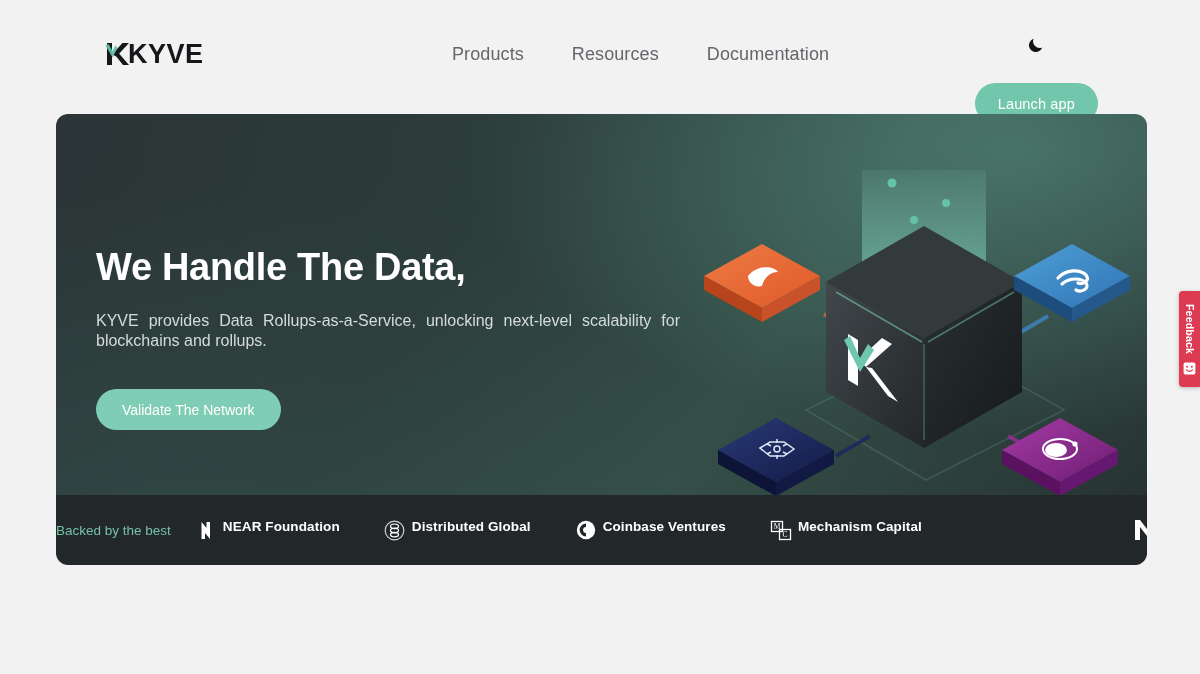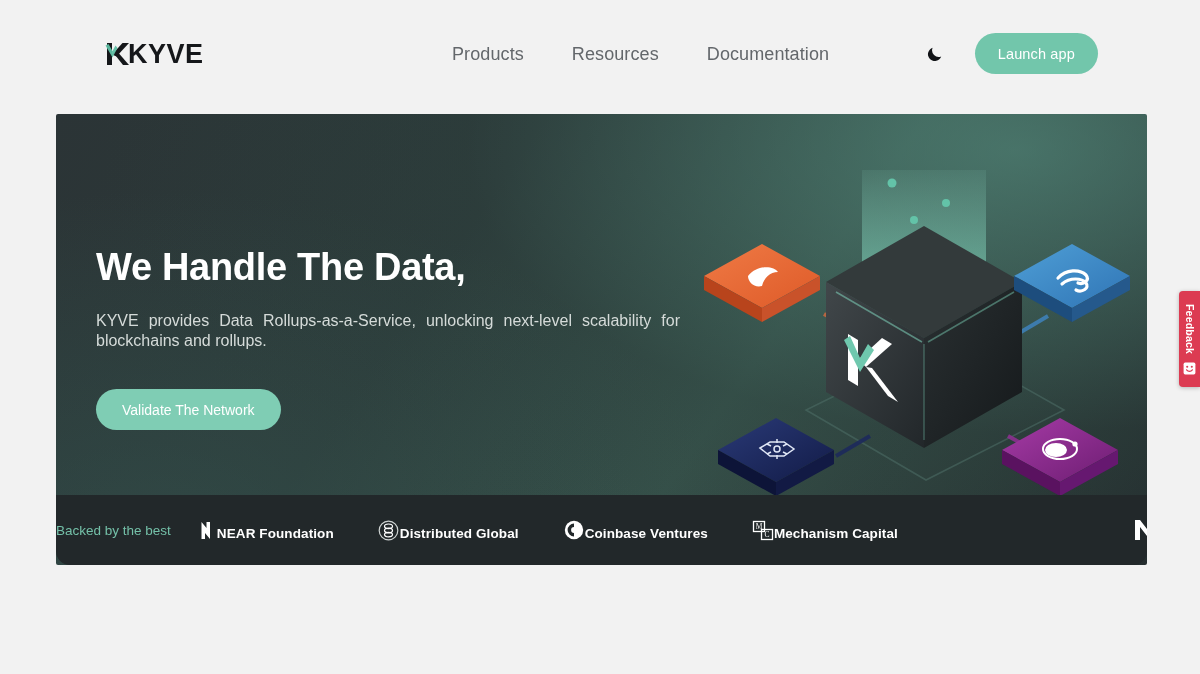--- a/index.html
+++ b/index.html
@@ -60,20 +60,21 @@
     letter-spacing: .1px;
   }
 
   .header-right {
     position: absolute;
     right: 102px;
     top: 33px;
     display: flex;
     align-items: center;
     gap: 28px;
+    flex-direction: column;
   }
   .moon-btn {
     width: 22px; height: 22px;
     display: flex; align-items: center; justify-content: center;
     cursor: pointer;
   }
   .launch-btn {
     background: #72c6ab;
     color: #ffffff;
     border: none;
@@ -86,21 +87,21 @@
     letter-spacing: .15px;
   }
 
   
   .hero {
     position: absolute;
     left: 56px;
     top: 114px;
     width: 1091px;
     height: 451px;
-    border-radius: 2px;
+    border-radius: 12px;
     overflow: hidden;
     background:
       radial-gradient(120% 150% at 88% 8%, rgba(90,150,135,0.55) 0%, rgba(45,70,66,0.22) 42%, rgba(0,0,0,0) 70%),
       radial-gradient(80% 120% at 10% 95%, rgba(55,95,88,0.40) 0%, rgba(0,0,0,0) 65%),
       linear-gradient(125deg, #2b3436 0%, #2c3a39 35%, #365049 62%, #2a3836 88%, #242c2e 100%);
   }
 
   .hero-content {
     position: absolute;
     left: 40px;
@@ -164,22 +165,22 @@
   }
   .backed {
     color: #74c0a8;
     font-size: 13.5px;
     white-space: nowrap;
     margin-right: 24px;
     flex: 0 0 auto;
   }
   .partner {
     display: flex;
-    align-items: flex-end;
-    gap: 0;
+    align-items: flex-start;
+    gap: 6px;
     margin-right: 44px;
     flex: 0 0 auto;
     cursor: pointer;
   }
   .partner-name {
     color: #ffffff;
     font-size: 13.5px;
     font-weight: bold;
     white-space: nowrap;
     letter-spacing: .1px;

